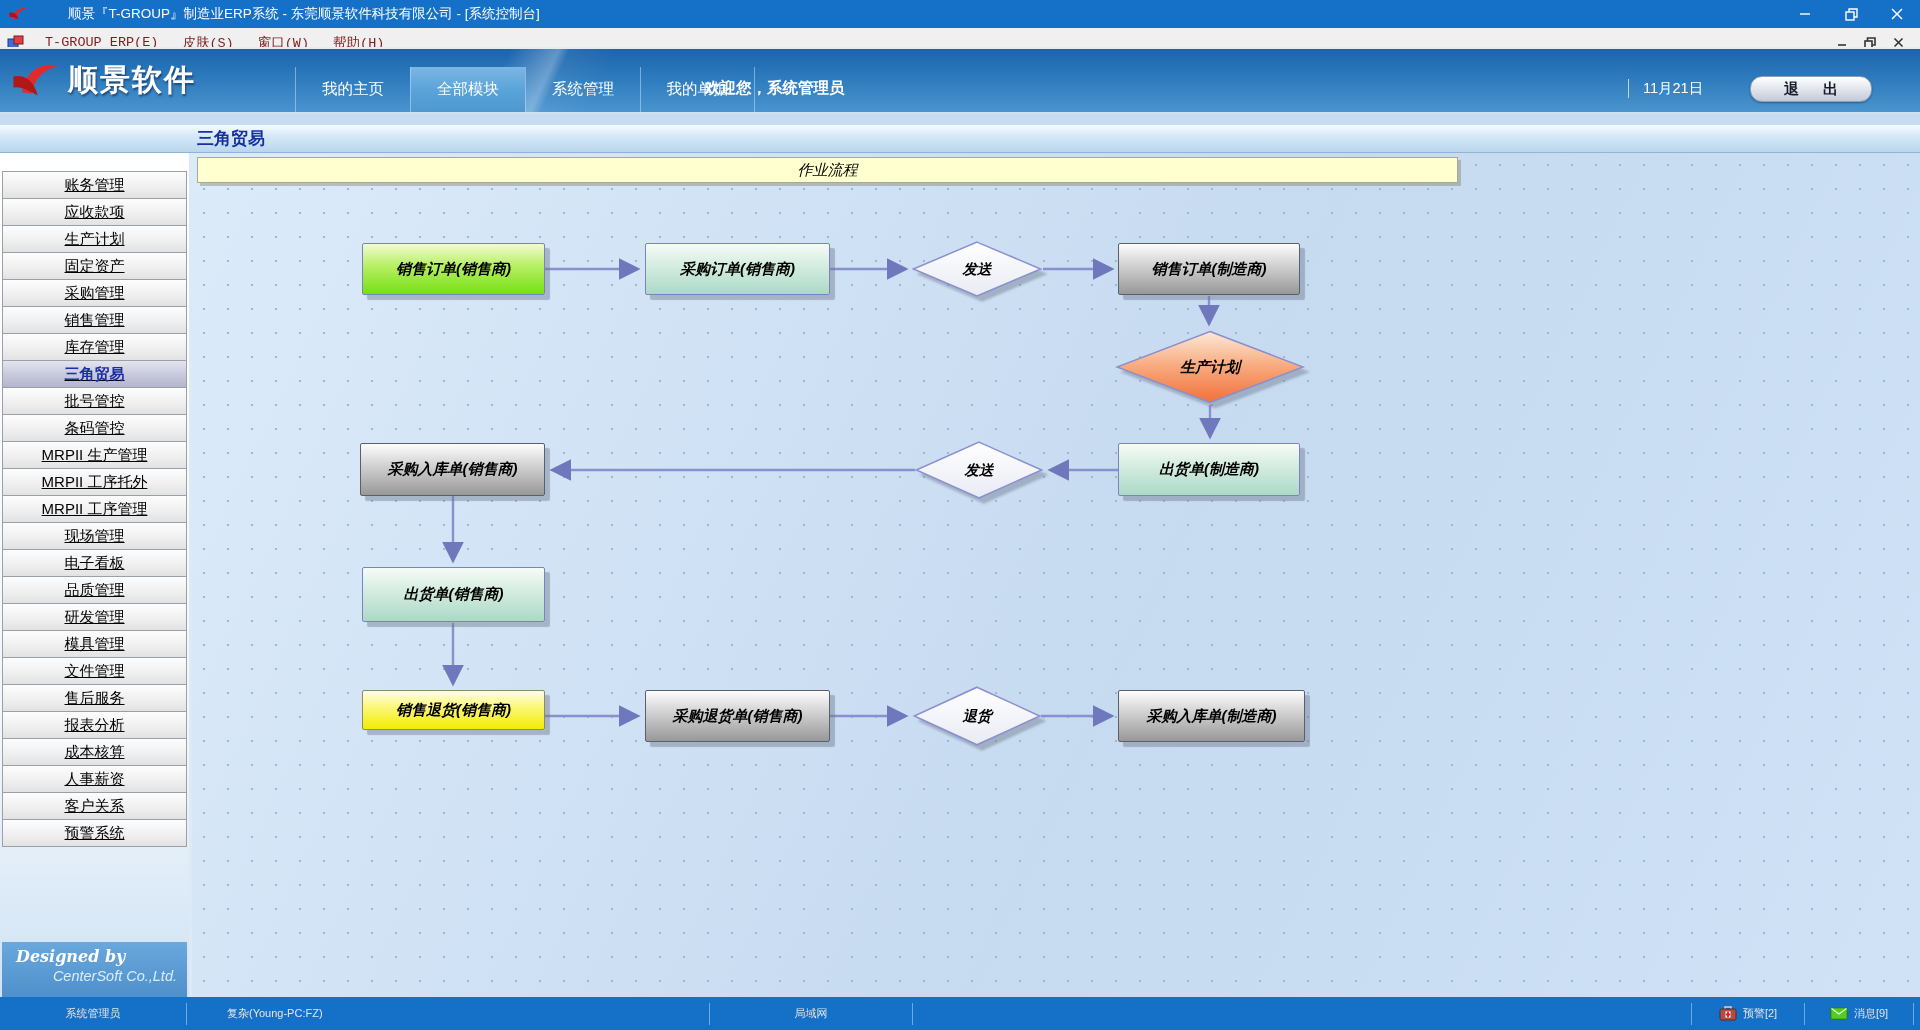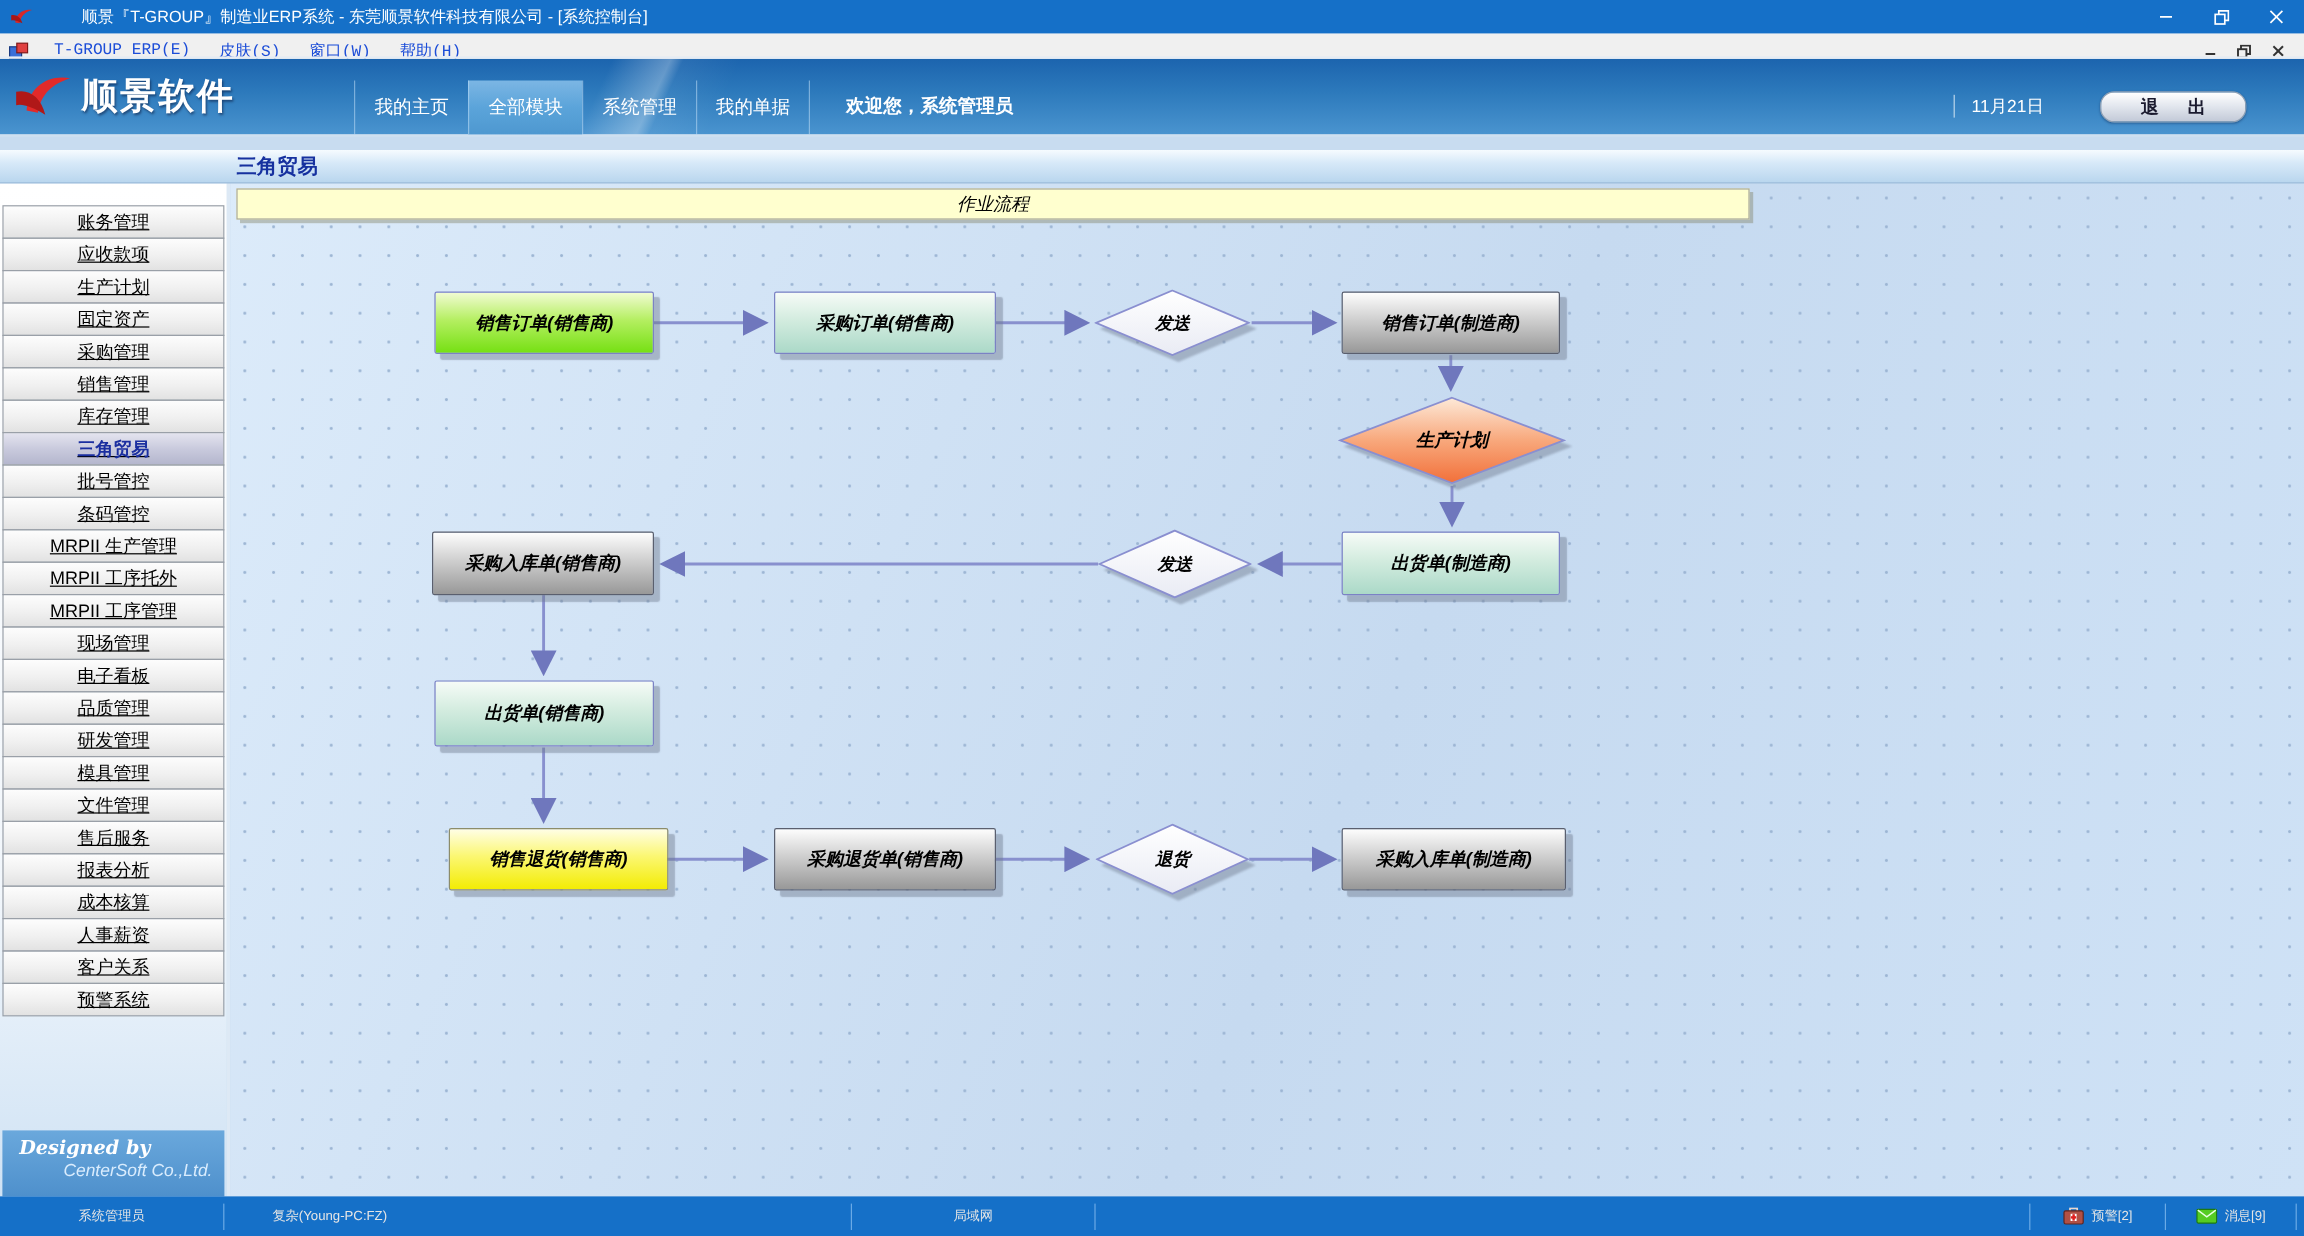--- a/index.html
+++ b/index.html
@@ -14,40 +14,40 @@
   .titlebar .title { font-size:13.5px; }
   .win-controls { margin-left:auto; display:flex; }
   .win-btn { width:46px; height:28px; display:flex; align-items:center; justify-content:center;
     background:transparent; border:0; cursor:pointer; }
   .win-btn svg { stroke:#fff; stroke-width:1.4; fill:none; }
 
   
   .menubar { position:absolute; left:0; top:28px; width:1920px; height:30px;
     background:#f0f0f0; border-bottom:1px solid #d5d5d5; display:flex; align-items:center; }
   .menubar .doc-icon { width:17px; height:15px; margin:0 9px 0 7px; }
-  .menu-item { font-size:13.5px; color:#1d4ed8; padding:0 12px; height:100%;
+  .menu-item { font-size:13.5px; color:#7f1d1d; padding:0 12px; height:100%;
     display:flex; align-items:center; font-family:"Liberation Mono","DejaVu Sans Mono",monospace; }
   .mdi-controls { margin-left:auto; display:flex; margin-right:8px; }
   .mdi-btn { width:28px; height:22px; display:flex; align-items:center; justify-content:center;
     background:transparent; border:0; cursor:pointer; }
   .mdi-btn svg { stroke:#333; stroke-width:1.6; fill:none; }
 
   
   .header { position:absolute; left:0; top:47px; width:1920px; height:67px;
     background:linear-gradient(180deg,#15569e 0%,#2color 0%,#1c64ae 8%,#2d7abc 45%,#4a94cf 100%);
     background:linear-gradient(180deg,#1c64ae 0%,#2d7abc 45%,#4a94cf 100%);
     border-top:2px solid #e5ecf4; border-bottom:2px solid #cfe0f0; color:#fff; }
   .header::before { content:""; position:absolute; left:430px; top:0; width:240px; height:100%;
     background:linear-gradient(115deg,transparent 30%,rgba(255,255,255,.30) 48%,rgba(255,255,255,.06) 52%,transparent 70%); }
   .logo { position:absolute; left:10px; top:8px; display:flex; align-items:center; }
   .logo svg { width:52px; height:46px; }
   .logo-text { font-size:30px; font-weight:bold; letter-spacing:2px; margin-left:6px;
     text-shadow:1px 2px 2px rgba(0,0,30,.45); }
   .tabs { position:absolute; left:295px; bottom:0; height:45px; display:flex; }
-  .tab { width:95px; height:100%; display:flex; align-items:center; justify-content:center;
+  .tab { width:115px; height:100%; display:flex; align-items:center; justify-content:center;
     font-size:15.5px; color:#fff; border-left:1px solid rgba(190,220,245,.55); cursor:pointer; }
   .tab:last-child { border-right:1px solid rgba(190,220,245,.55); }
   .tab.active { background:linear-gradient(180deg,#7cb6e4 0%,#5ba4da 50%,#4e98d0 100%); }
   .welcome { position:absolute; left:705px; bottom:13px; font-size:15.5px; font-weight:bold; }
   .hdr-date { position:absolute; left:1628px; bottom:14px; font-size:14.5px;
     border-left:1px solid #bcd6ec; padding-left:14px; }
   .exit-btn { position:absolute; left:1750px; bottom:10px; width:122px; height:26px;
     background:linear-gradient(180deg,#ffffff 0%,#e4e8ef 45%,#c3cad8 100%);
     border:1px solid #8fa0b4; border-radius:12px; font-size:15px; font-weight:bold;
     color:#1a1a2e; letter-spacing:10px; text-indent:10px; cursor:pointer;
@@ -285,21 +285,21 @@
     <div class="diamond" style="left:723px;top:288px;width:128px;height:58px">
       <svg viewBox="0 0 100 50" preserveAspectRatio="none">
         <polygon class="dw" points="50,1 99,25 50,49 1,25"></polygon>
         </svg>
       <span>发送</span>
     </div>
     <div class="fnode teal" style="left:926px;top:290px;width:182px;height:53px">出货单(制造商)</div>
 
     <div class="fnode teal" style="left:170px;top:414px;width:183px;height:55px">出货单(销售商)</div>
 
-    <div class="fnode yellow" style="left:182px;top:537px;width:183px;height:52px">销售退货(销售商)</div>
+    <div class="fnode yellow" style="left:170px;top:537px;width:183px;height:40px">销售退货(销售商)</div>
     <div class="fnode gray" style="left:453px;top:537px;width:185px;height:52px">采购退货单(销售商)</div>
     <div class="diamond" style="left:721px;top:533px;width:128px;height:60px">
       <svg viewBox="0 0 100 50" preserveAspectRatio="none">
         <polygon class="dw" points="50,1 99,25 50,49 1,25"></polygon>
         </svg>
       <span>退货</span>
     </div>
     <div class="fnode gray" style="left:926px;top:537px;width:187px;height:52px">采购入库单(制造商)</div>
   </div>
 </div>

